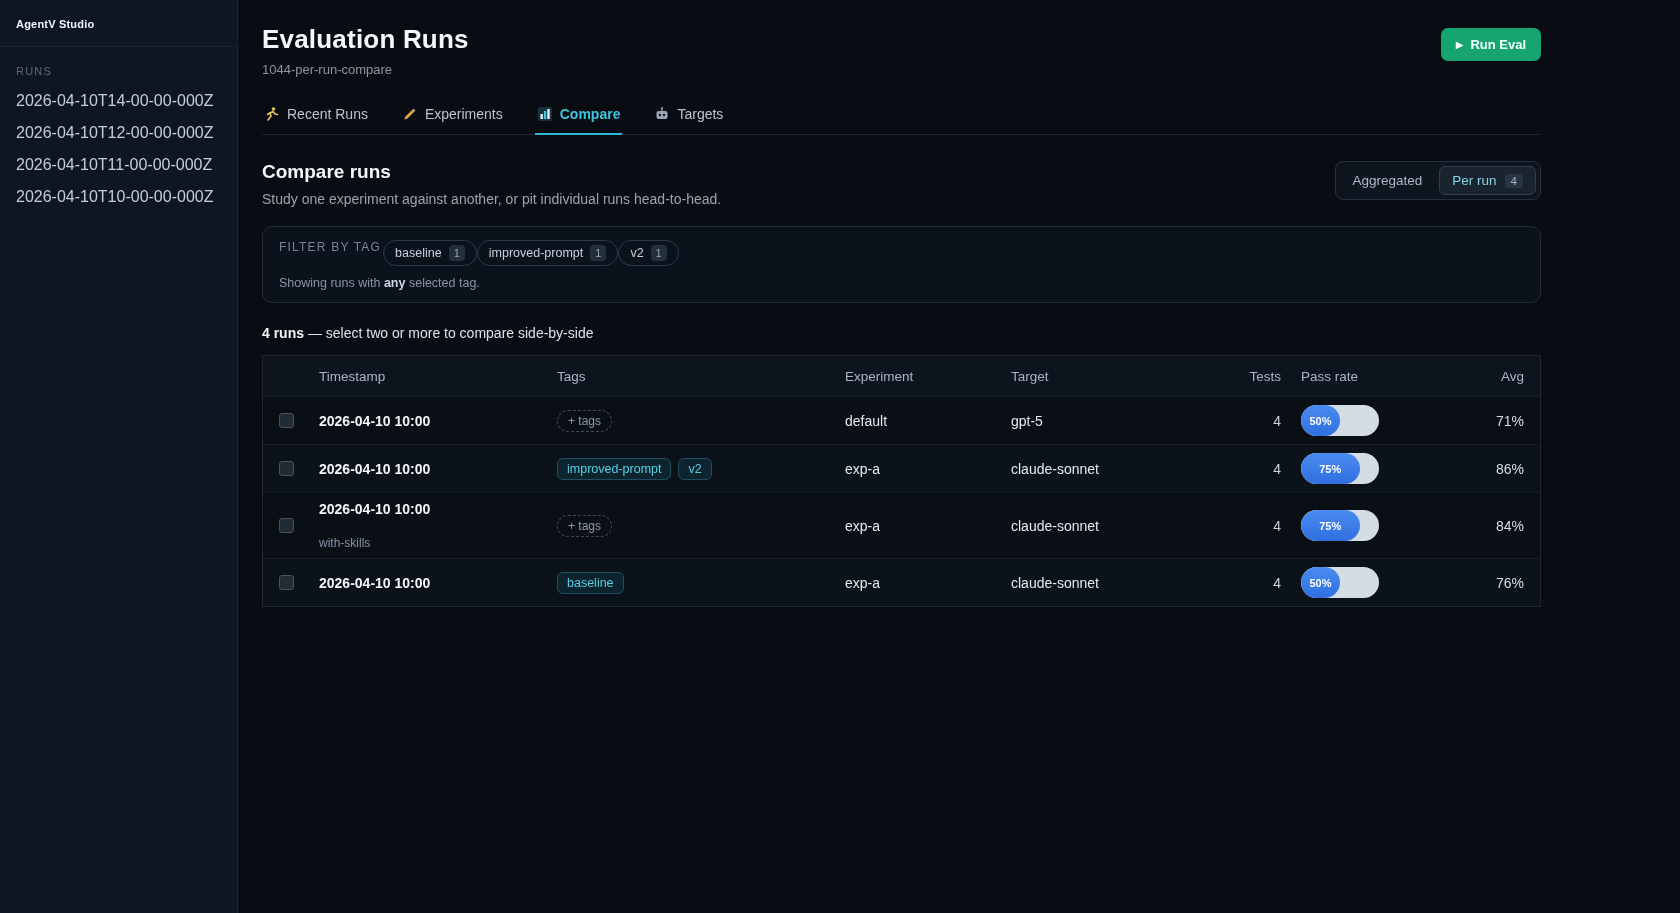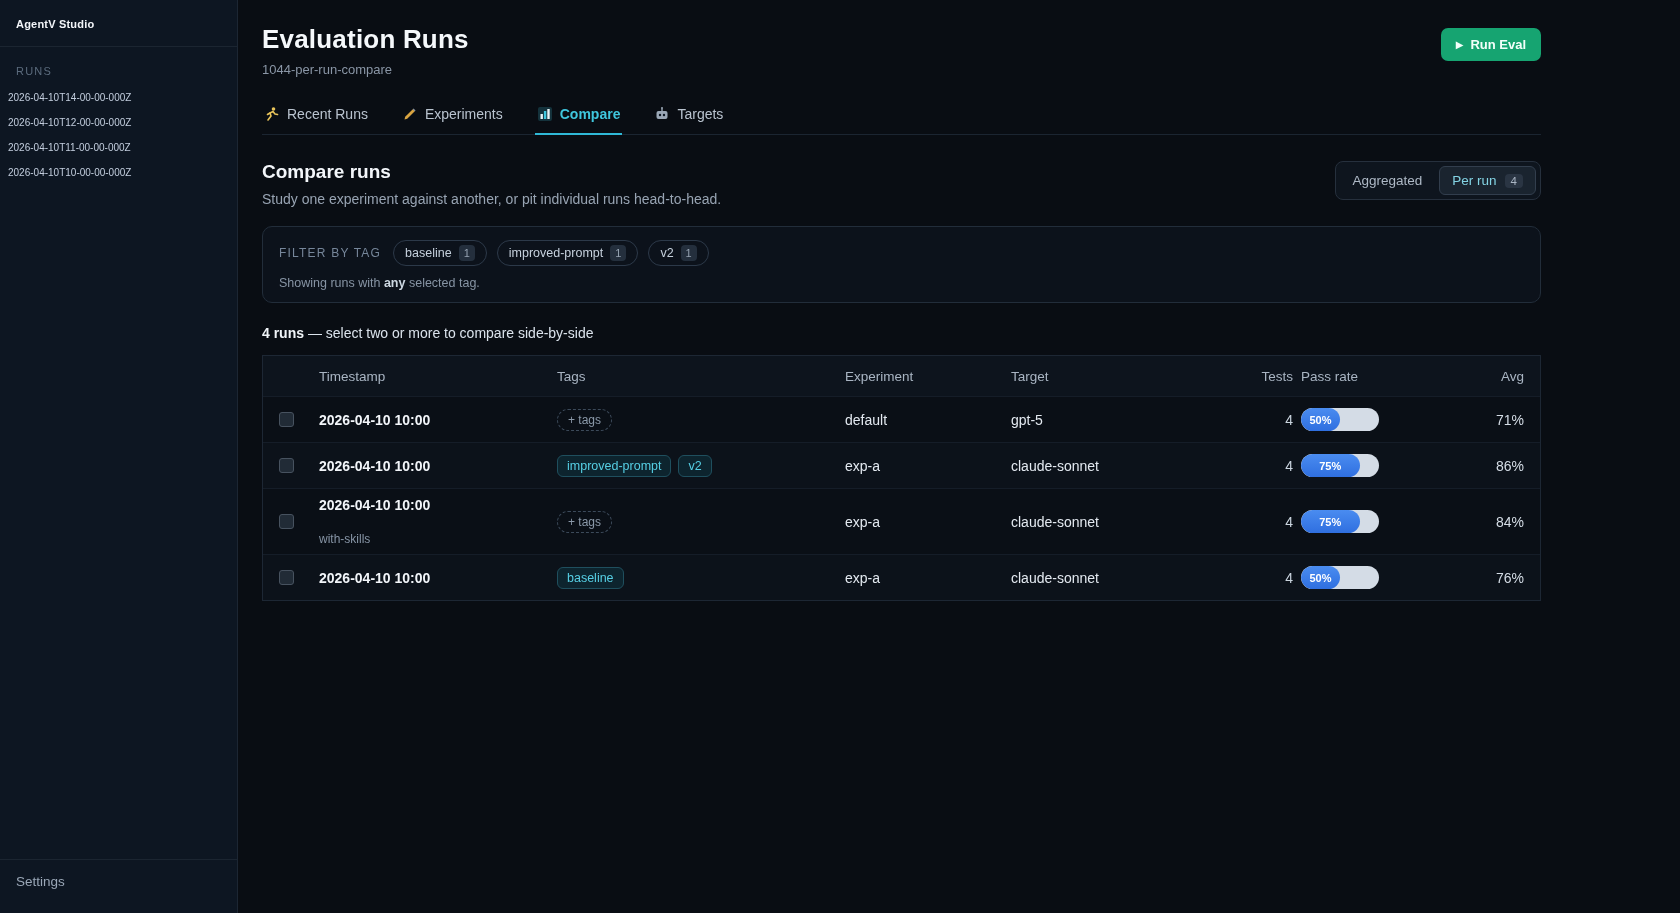--- a/index.html
+++ b/index.html
@@ -24,22 +24,22 @@
     padding: 18px 16px 16px;
     border-bottom: 1px solid #1b2531;
   }
   .app-title { font-size: 11px; font-weight: bold; color: #f3f6fa; letter-spacing: .2px; }
   .sidebar-section-label {
     padding: 18px 16px 8px;
     font-size: 11px; letter-spacing: 1.2px;
     color: #5b6b7d;
   }
   .run-item {
-    padding: 7px 8px;
-    font-size: 10px;
+    padding: 7px 16px;
+    font-size: 16px;
     color: #c3cede;
     cursor: pointer;
     white-space: nowrap;
   }
   .sidebar-spacer { flex: 1; }
   .sidebar-footer {
     border-top: 1px solid #1b2531;
     padding: 14px 16px 24px;
   }
   .settings-link { font-size: 13.5px; color: #9aa7b7; cursor: pointer; }
@@ -98,21 +98,21 @@
   }
 
   
   .filter-box {
     margin-top: 19px;
     border: 1px solid #222d3a;
     background: #0c121b;
     border-radius: 10px;
     padding: 13px 16px 12px;
   }
-  .filter-row { display: flex; align-items: center; gap: 10px; }
+  .filter-row { display: flex; align-items: flex-start; }
   .filter-label { font-size: 12px; letter-spacing: 1.2px; color: #76869a; margin-right: 2px; }
   .tag-chip {
     display: flex; align-items: center; gap: 7px;
     border: 1px solid #2c3949; border-radius: 999px;
     padding: 4px 11px;
     font-size: 12.5px; color: #c6d1dd;
     background: transparent; cursor: pointer;
     font-family: inherit;
   }
   .tag-chip-count { background: #242f3d; border-radius: 4px; padding: 0 5px; font-size: 11px; color: #96a3b2; line-height: 16px; }
@@ -141,21 +141,21 @@
     background: #0d141d;
     height: 40px;
     font-size: 13.5px;
     color: #a9b5c3;
   }
   .t-body-row { min-height: 46px; border-top: 1px solid #151d28; padding-top: 8px; padding-bottom: 8px; }
   .t-body-row:nth-child(odd) { background: #0c121a; }
   .t-body-row:nth-child(even) { background: #0a0f16; }
 
   .col-right { text-align: right; }
-  .col-tests { padding-right: 8px; }
+  .col-tests { padding-right: 20px; }
   .col-pass  { padding-left: 0px; }
 
   .checkbox {
     width: 15px; height: 15px;
     background: #212b36;
     border: 1px solid #47525f;
     border-radius: 3px;
     cursor: pointer;
   }
   .cell-timestamp { font-weight: bold; color: #f2f5f9; font-size: 14px; }
@@ -171,21 +171,21 @@
     border: 1px solid #1f4f5e; background: #0d242e;
     color: #56cfe4; border-radius: 6px;
     padding: 3px 9px; font-size: 12.5px;
   }
 
   .cell-plain { color: #e3e9f0; font-size: 14px; }
   .cell-tests { color: #cbd5df; }
 
   .pass-bar {
     position: relative;
-    width: 78px; height: 23px;
+    width: 78px; height: 31px;
     border-radius: 999px;
     background: #d4dce6;
     overflow: hidden;
   }
   .pass-fill {
     position: absolute; left: 0; top: 0; bottom: 0;
     background: linear-gradient(180deg, #4a8cf0, #2f6fe0);
     border-radius: 999px;
     display: flex; align-items: center; justify-content: center;
   }
@@ -199,23 +199,20 @@
 <aside class="sidebar">
   <div class="sidebar-header">
     <div class="app-title">AgentV Studio</div>
   </div>
   <div class="sidebar-section-label">RUNS</div>
   <div class="run-item">2026-04-10T14-00-00-000Z</div>
   <div class="run-item">2026-04-10T12-00-00-000Z</div>
   <div class="run-item">2026-04-10T11-00-00-000Z</div>
   <div class="run-item">2026-04-10T10-00-00-000Z</div>
   <div class="sidebar-spacer"></div>
-  <div class="sidebar-footer">
-    <div class="settings-link">Settings</div>
-  </div>
 </aside>
 
 <main class="main">
 
   <div class="page-header">
     <div>
       <h1 class="page-title">Evaluation Runs</h1>
       <div class="page-subtitle">1044-per-run-compare</div>
     </div>
     <button class="run-eval-btn">

